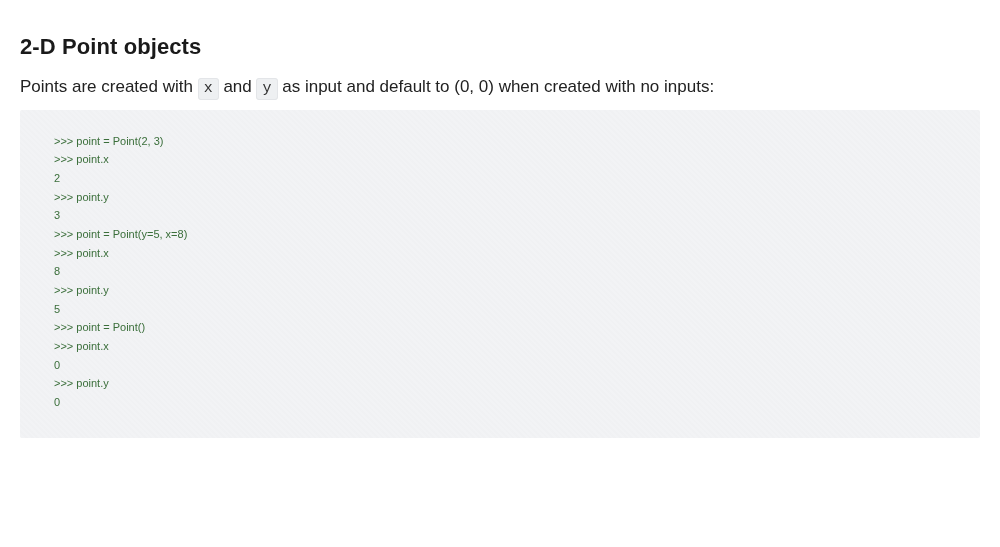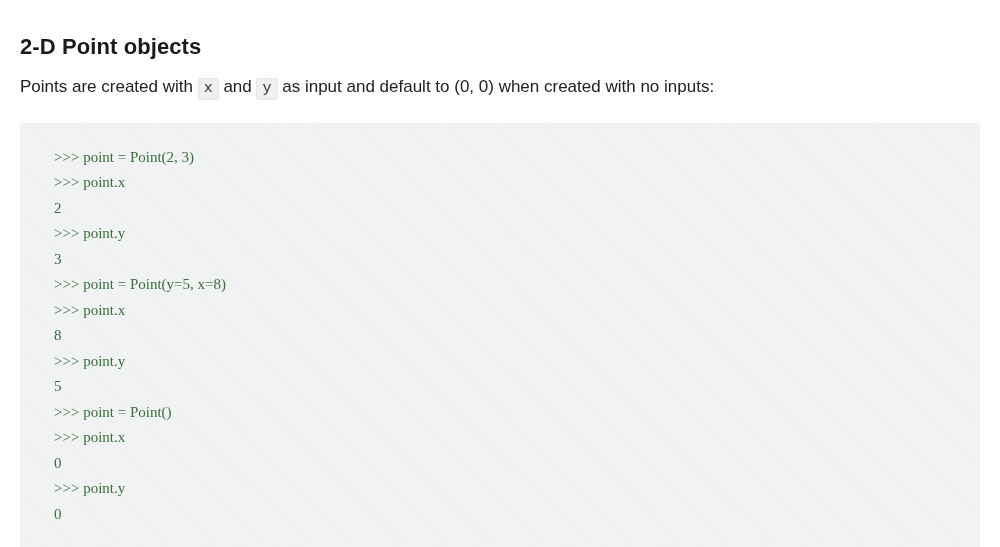--- a/index.html
+++ b/index.html
@@ -14,42 +14,42 @@
     padding: 16px 20px 24px 20px;
   }
   h2.heading {
     margin: 18px 0 14px 0;
     font-size: 22px;
     font-weight: 700;
     color: #1a1a1a;
     letter-spacing: 0.1px;
   }
   p.intro {
-    margin: 0 0 22px 0;
+    margin: 0 0 9px 0;
     font-size: 17px;
     line-height: 1.5;
     color: #222222;
   }
   code.inline {
     font-family: Consolas, "Liberation Mono", Menlo, monospace;
     font-size: 15px;
     background: #eef0f2;
     border: 1px solid #e3e5e8;
     border-radius: 3px;
     padding: 1px 5px 2px 5px;
     color: #333333;
   }
   .codeblock {
     background: #f2f3f5;
     background-image:
       repeating-linear-gradient(45deg, rgba(0,0,0,0.008) 0 2px, transparent 2px 4px);
     border-radius: 2px;
     padding: 22px 34px 26px 34px;
-    font-family: Liberation Serif, serif;
-    font-size: 15px;
+    font-family: Liberation Sans, sans-serif;
+    font-size: 11px;
     line-height: 1.7;
     color: #3a6e3a;
     white-space: pre;
     overflow: auto;
   }
 </style>
 </head>
 <body>
 
 <div class="page">

